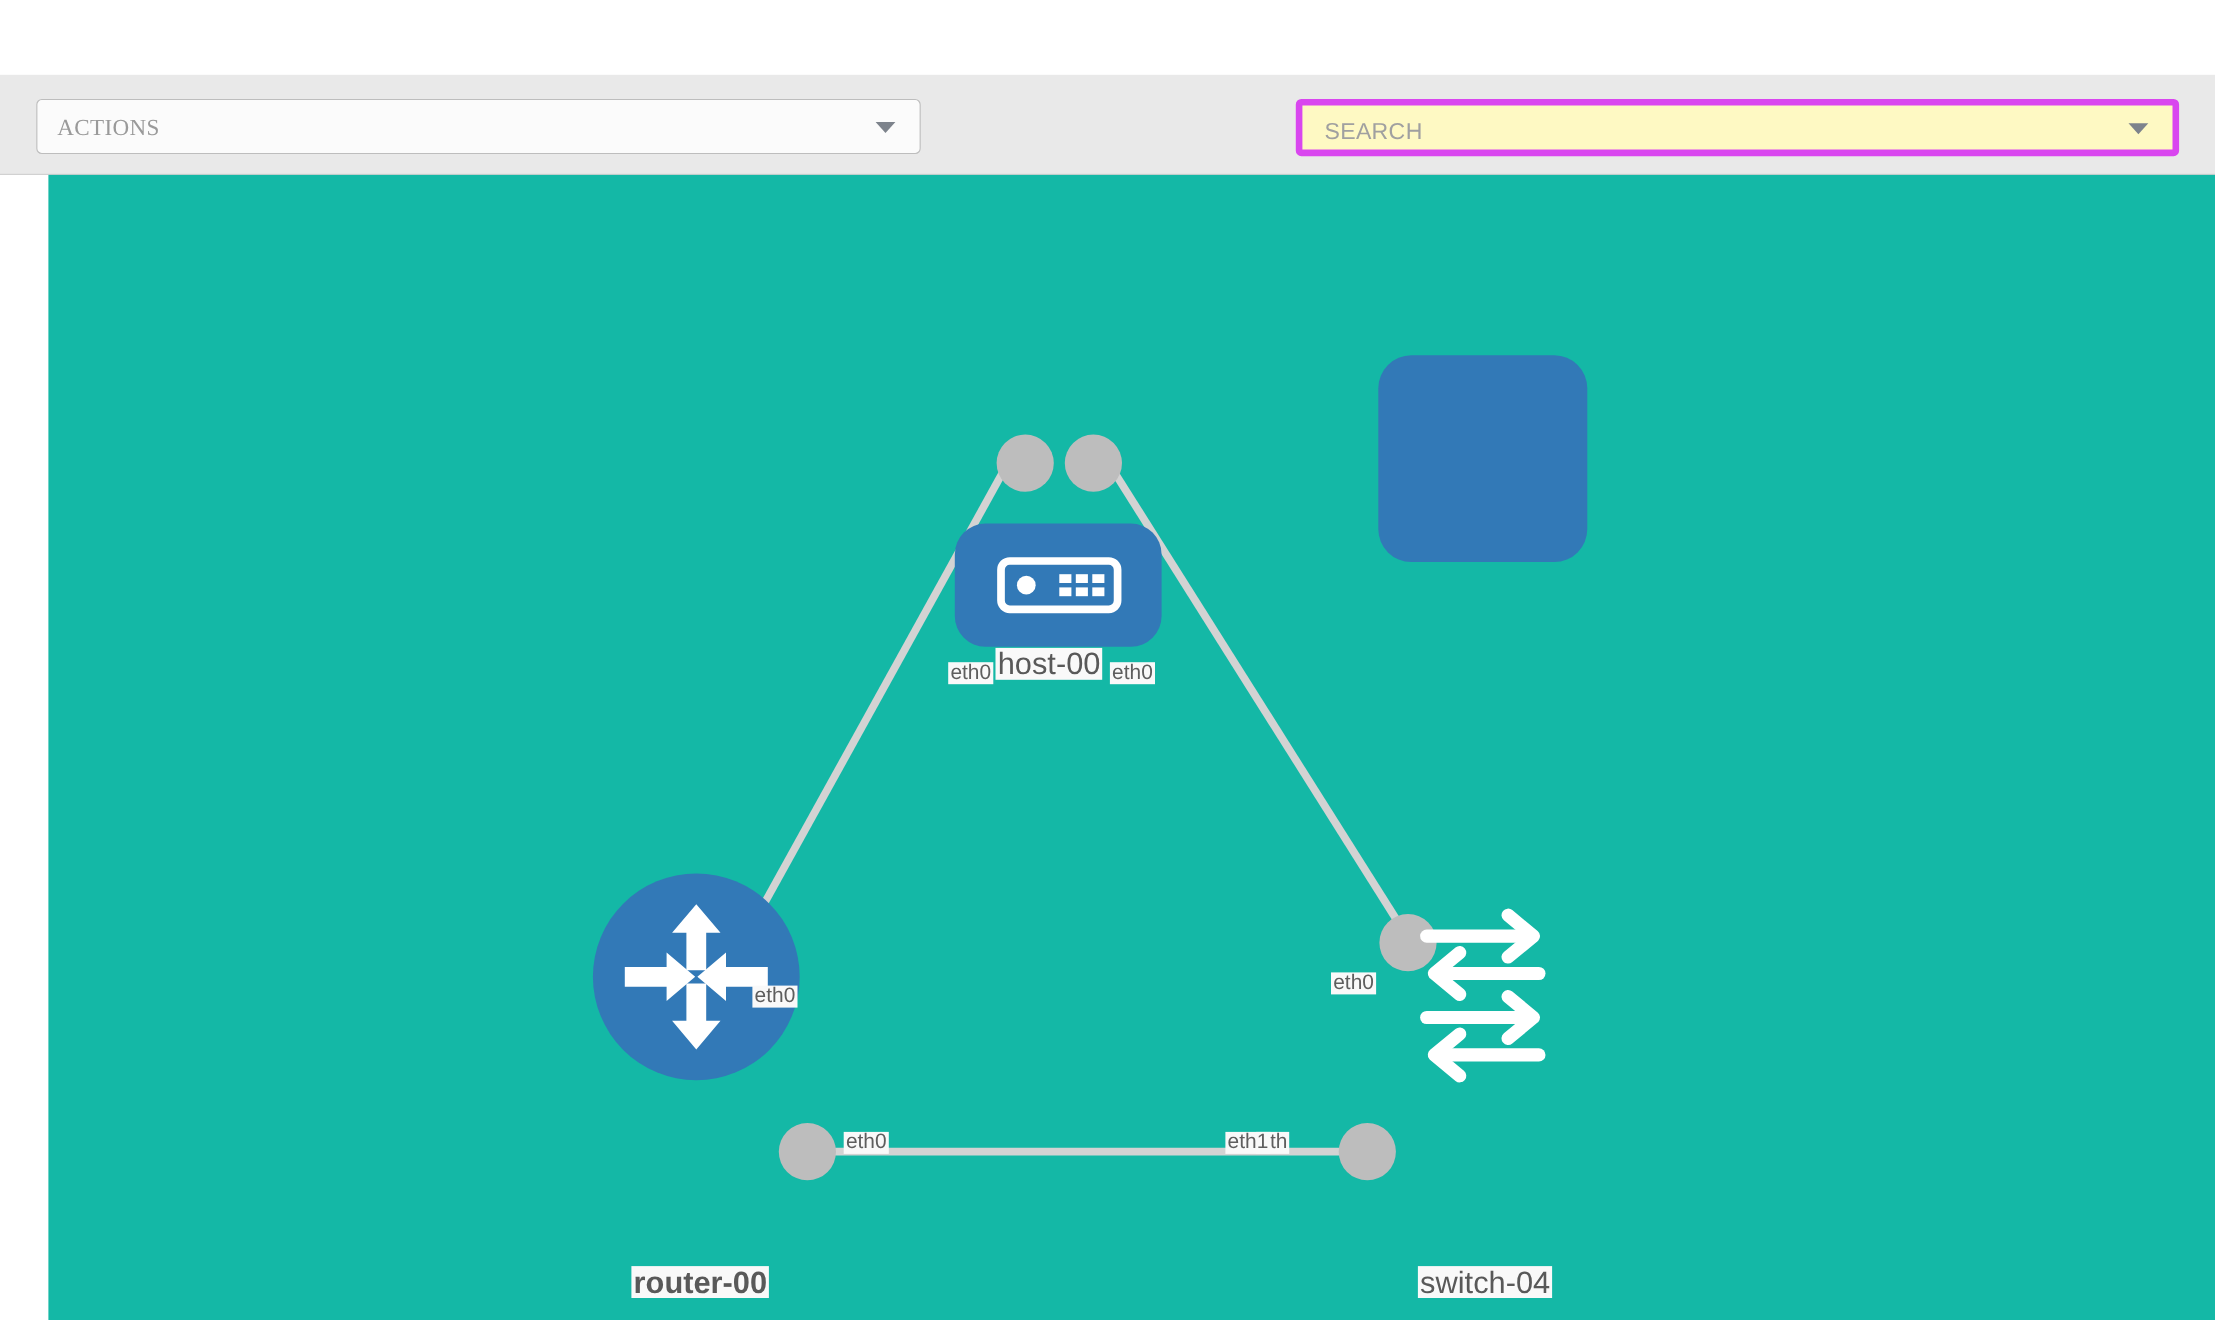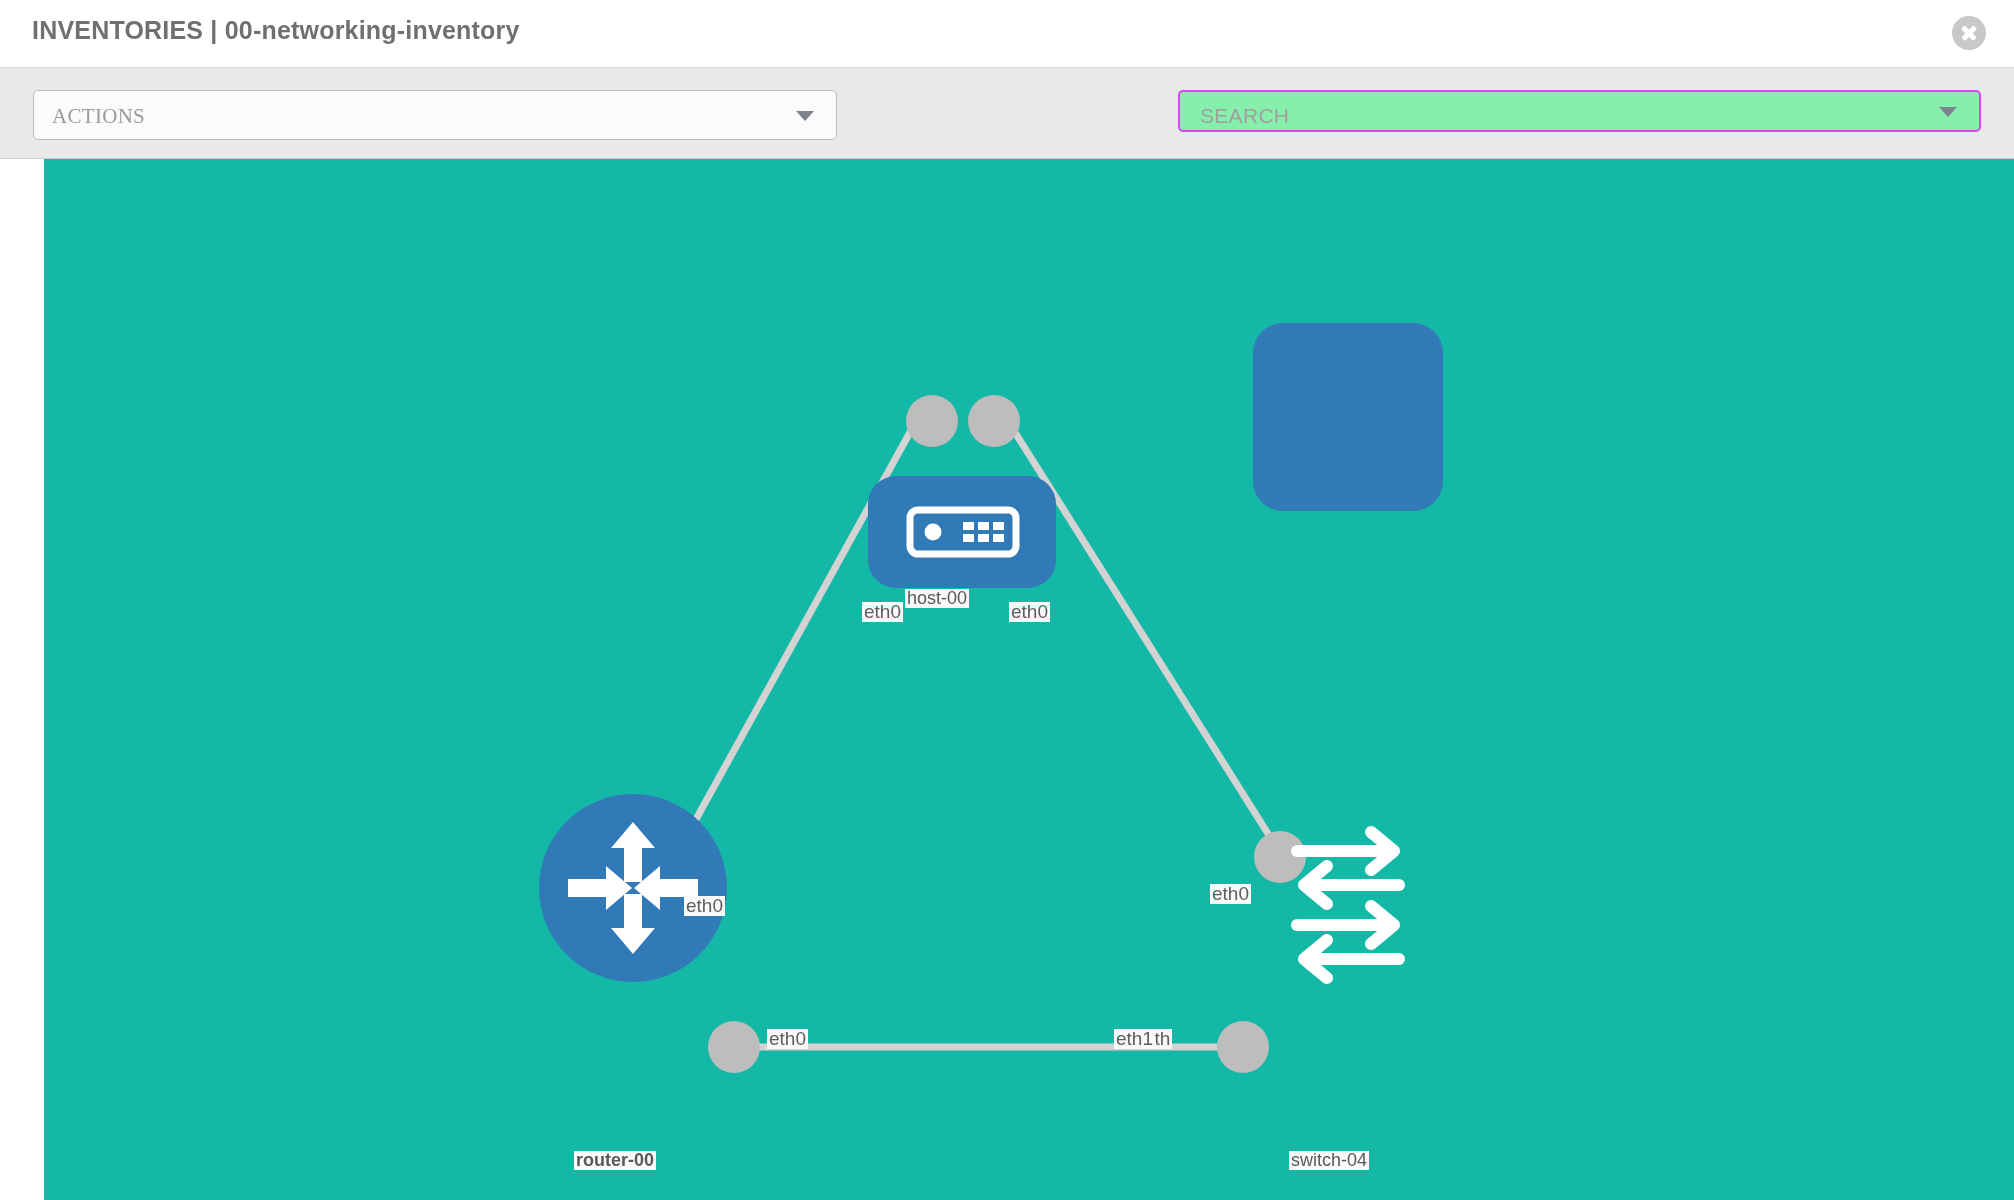--- a/index.html
+++ b/index.html
@@ -99,23 +99,23 @@
     width: 42px; height: 42px;
     cursor: pointer;
   }
   .icon-btn svg { display: block; }
   #wrench-btn { left: 1044px; }
   #key-btn    { left: 1112px; }
 
   .search-box {
     position: absolute;
     left: 1178px; top: 22px;
-    width: 803px; height: 42px;
-    background: #86efac;
-    border: 2px solid #d946ef;
+    width: 803px; height: 52px;
+    background: #fef9c3;
+    border: 6px solid #d946ef;
     border-radius: 5px;
   }
   .search-box .search-input {
     position: absolute;
     left: 18px; top: 0;
     width: 730px; height: 48px;
     border: 0;
     outline: none;
     background: transparent;
     font-family: "Liberation Sans", sans-serif;
@@ -141,44 +141,40 @@
     position: absolute;
     top: 0; left: 0;
     width: 2014px;
     height: 1041px;
   }
 
   .node-label {
     position: absolute;
     background: #f9f9f9;
     color: #595959;
-    font-size: 18px;
+    font-size: 28px;
     white-space: nowrap;
     padding: 0 2px;
     line-height: 1.05;
   }
   .iface-label {
     position: absolute;
     background: #f9f9f9;
     color: #5e5e5e;
     font-size: 19px;
     white-space: nowrap;
     padding: 0 2px;
     line-height: 1.05;
   }
 </style>
 </head>
 <body>
 
 <div id="app">
 
-  <div class="header">
-    <div class="header-title">INVENTORIES | 00-networking-inventory</div>
-    <div class="close-btn"></div>
-  </div>
 
   <div class="toolbar">
 
     <div class="actions-select">
       <span class="sel-label">ACTIONS</span>
       <span class="caret"></span>
     </div>
 
     <div class="icon-btn" id="wrench-btn">
       <svg width="42" height="42" viewBox="0 0 42 42">

